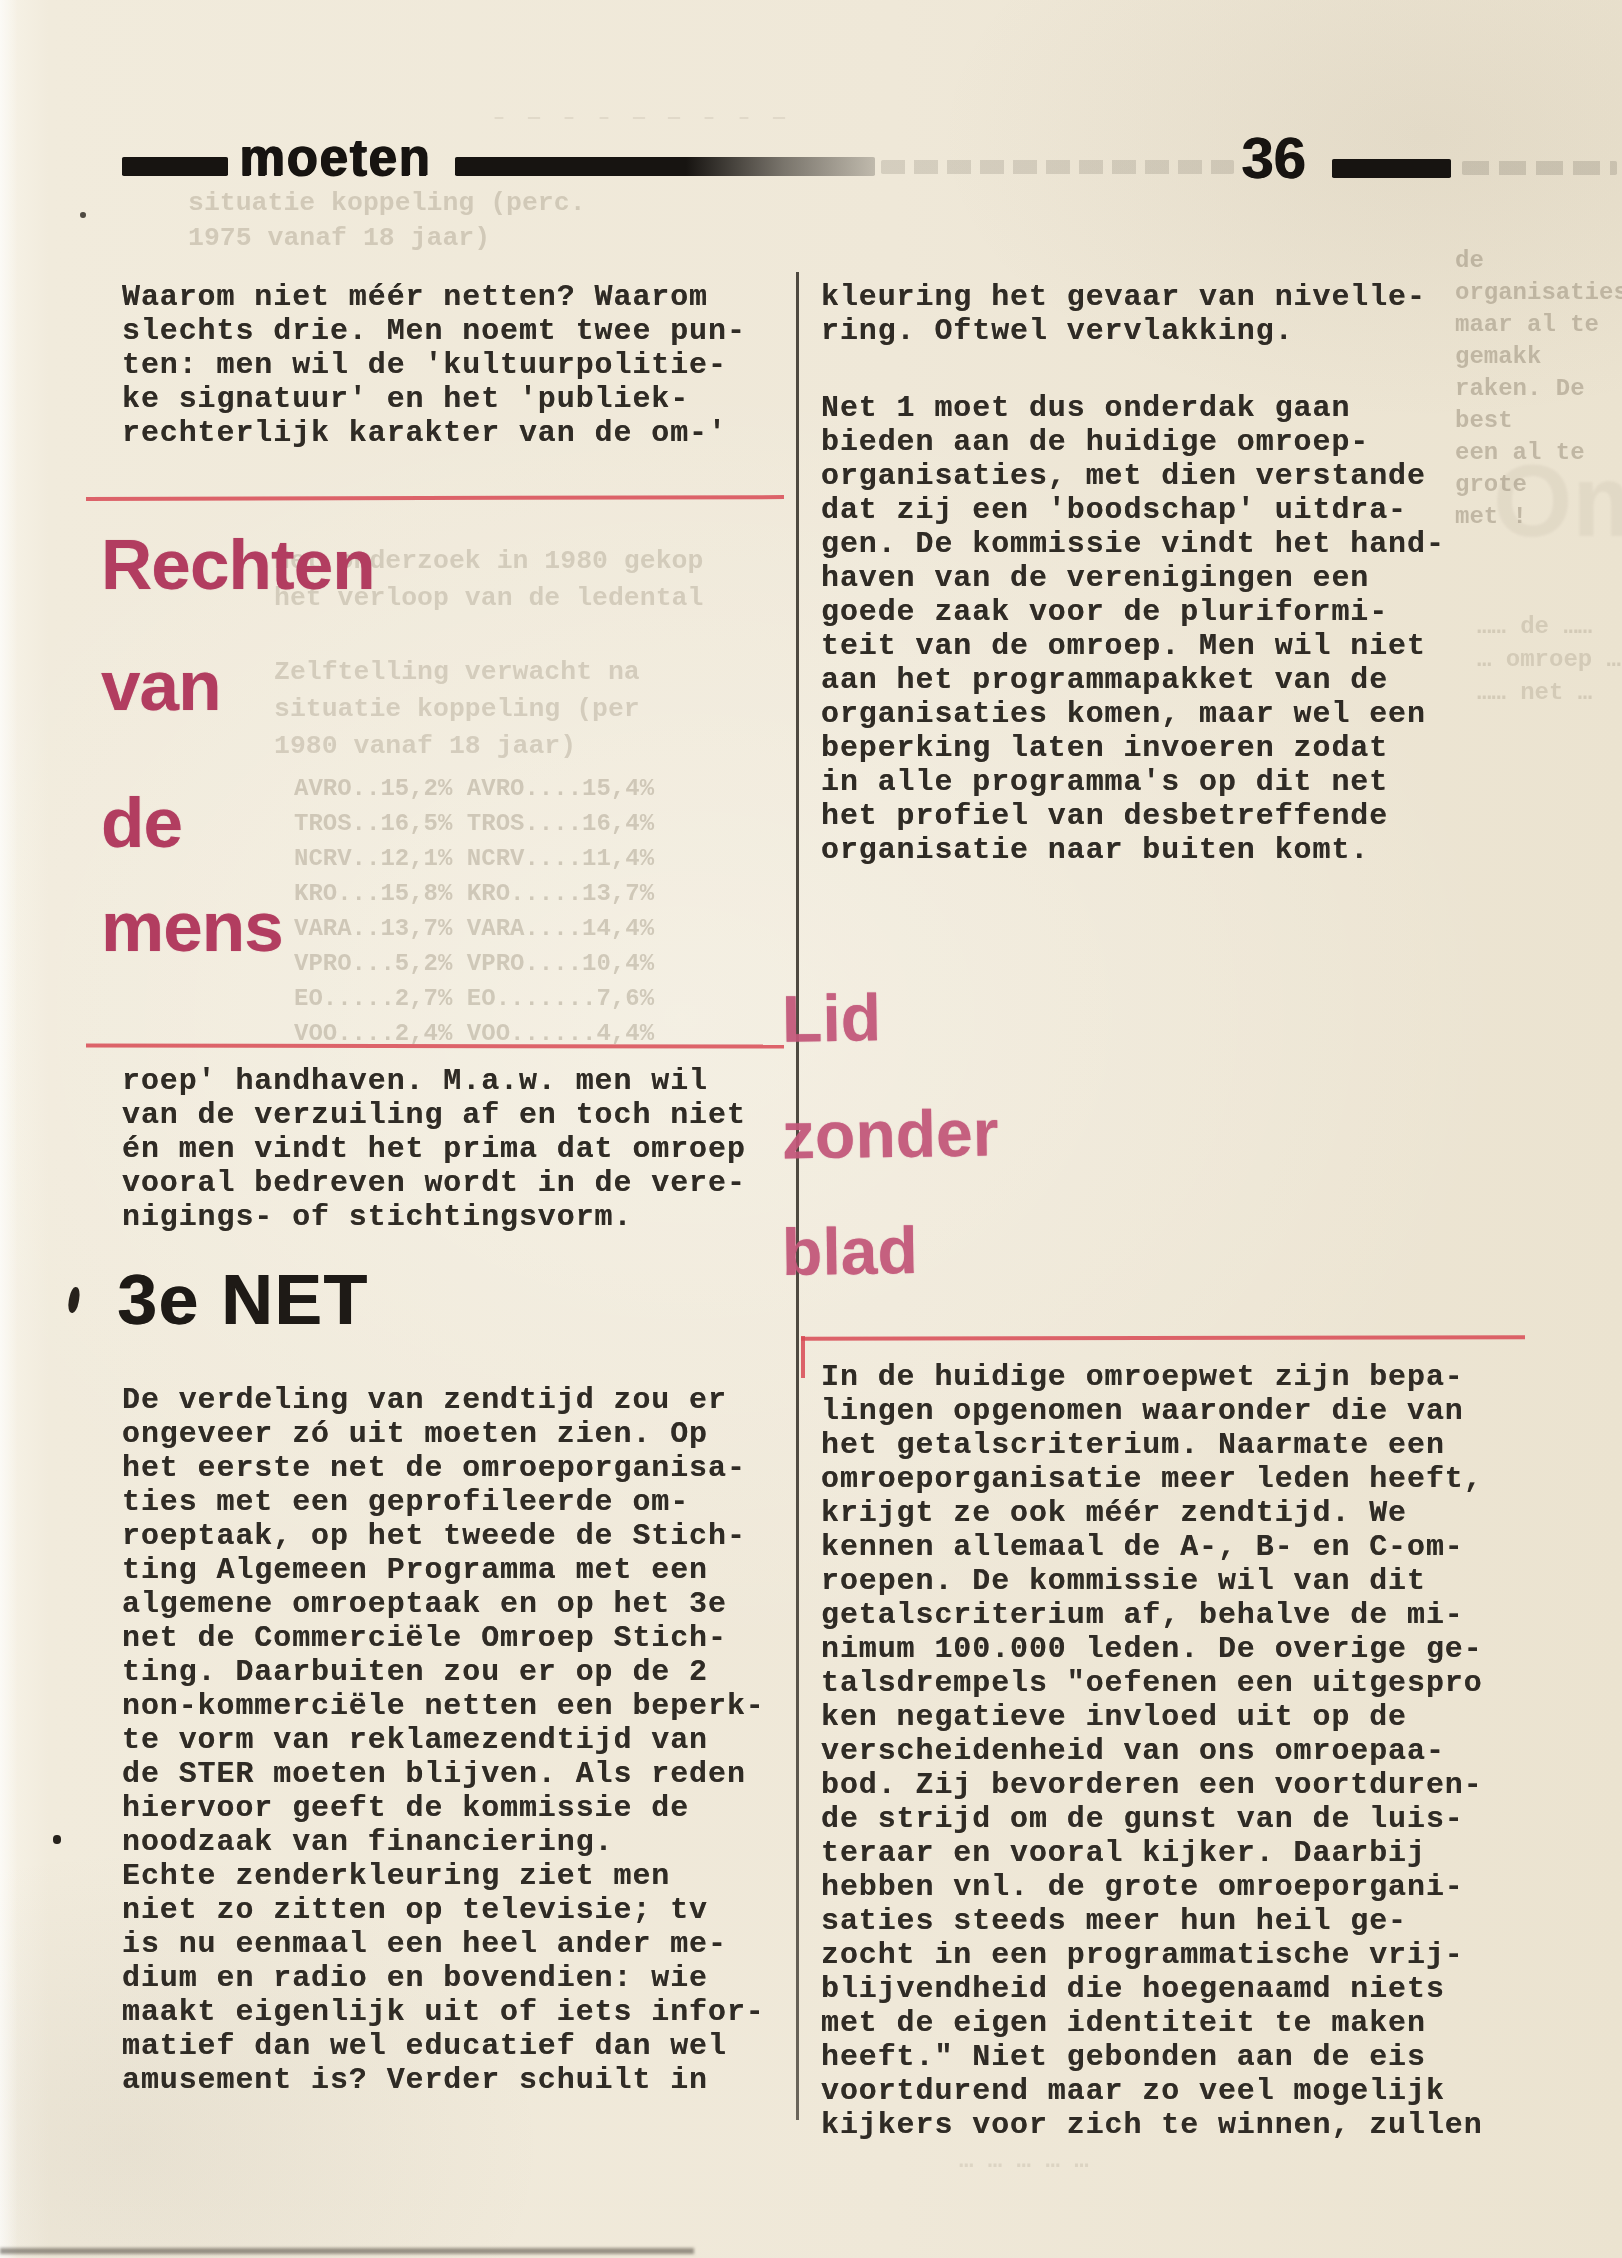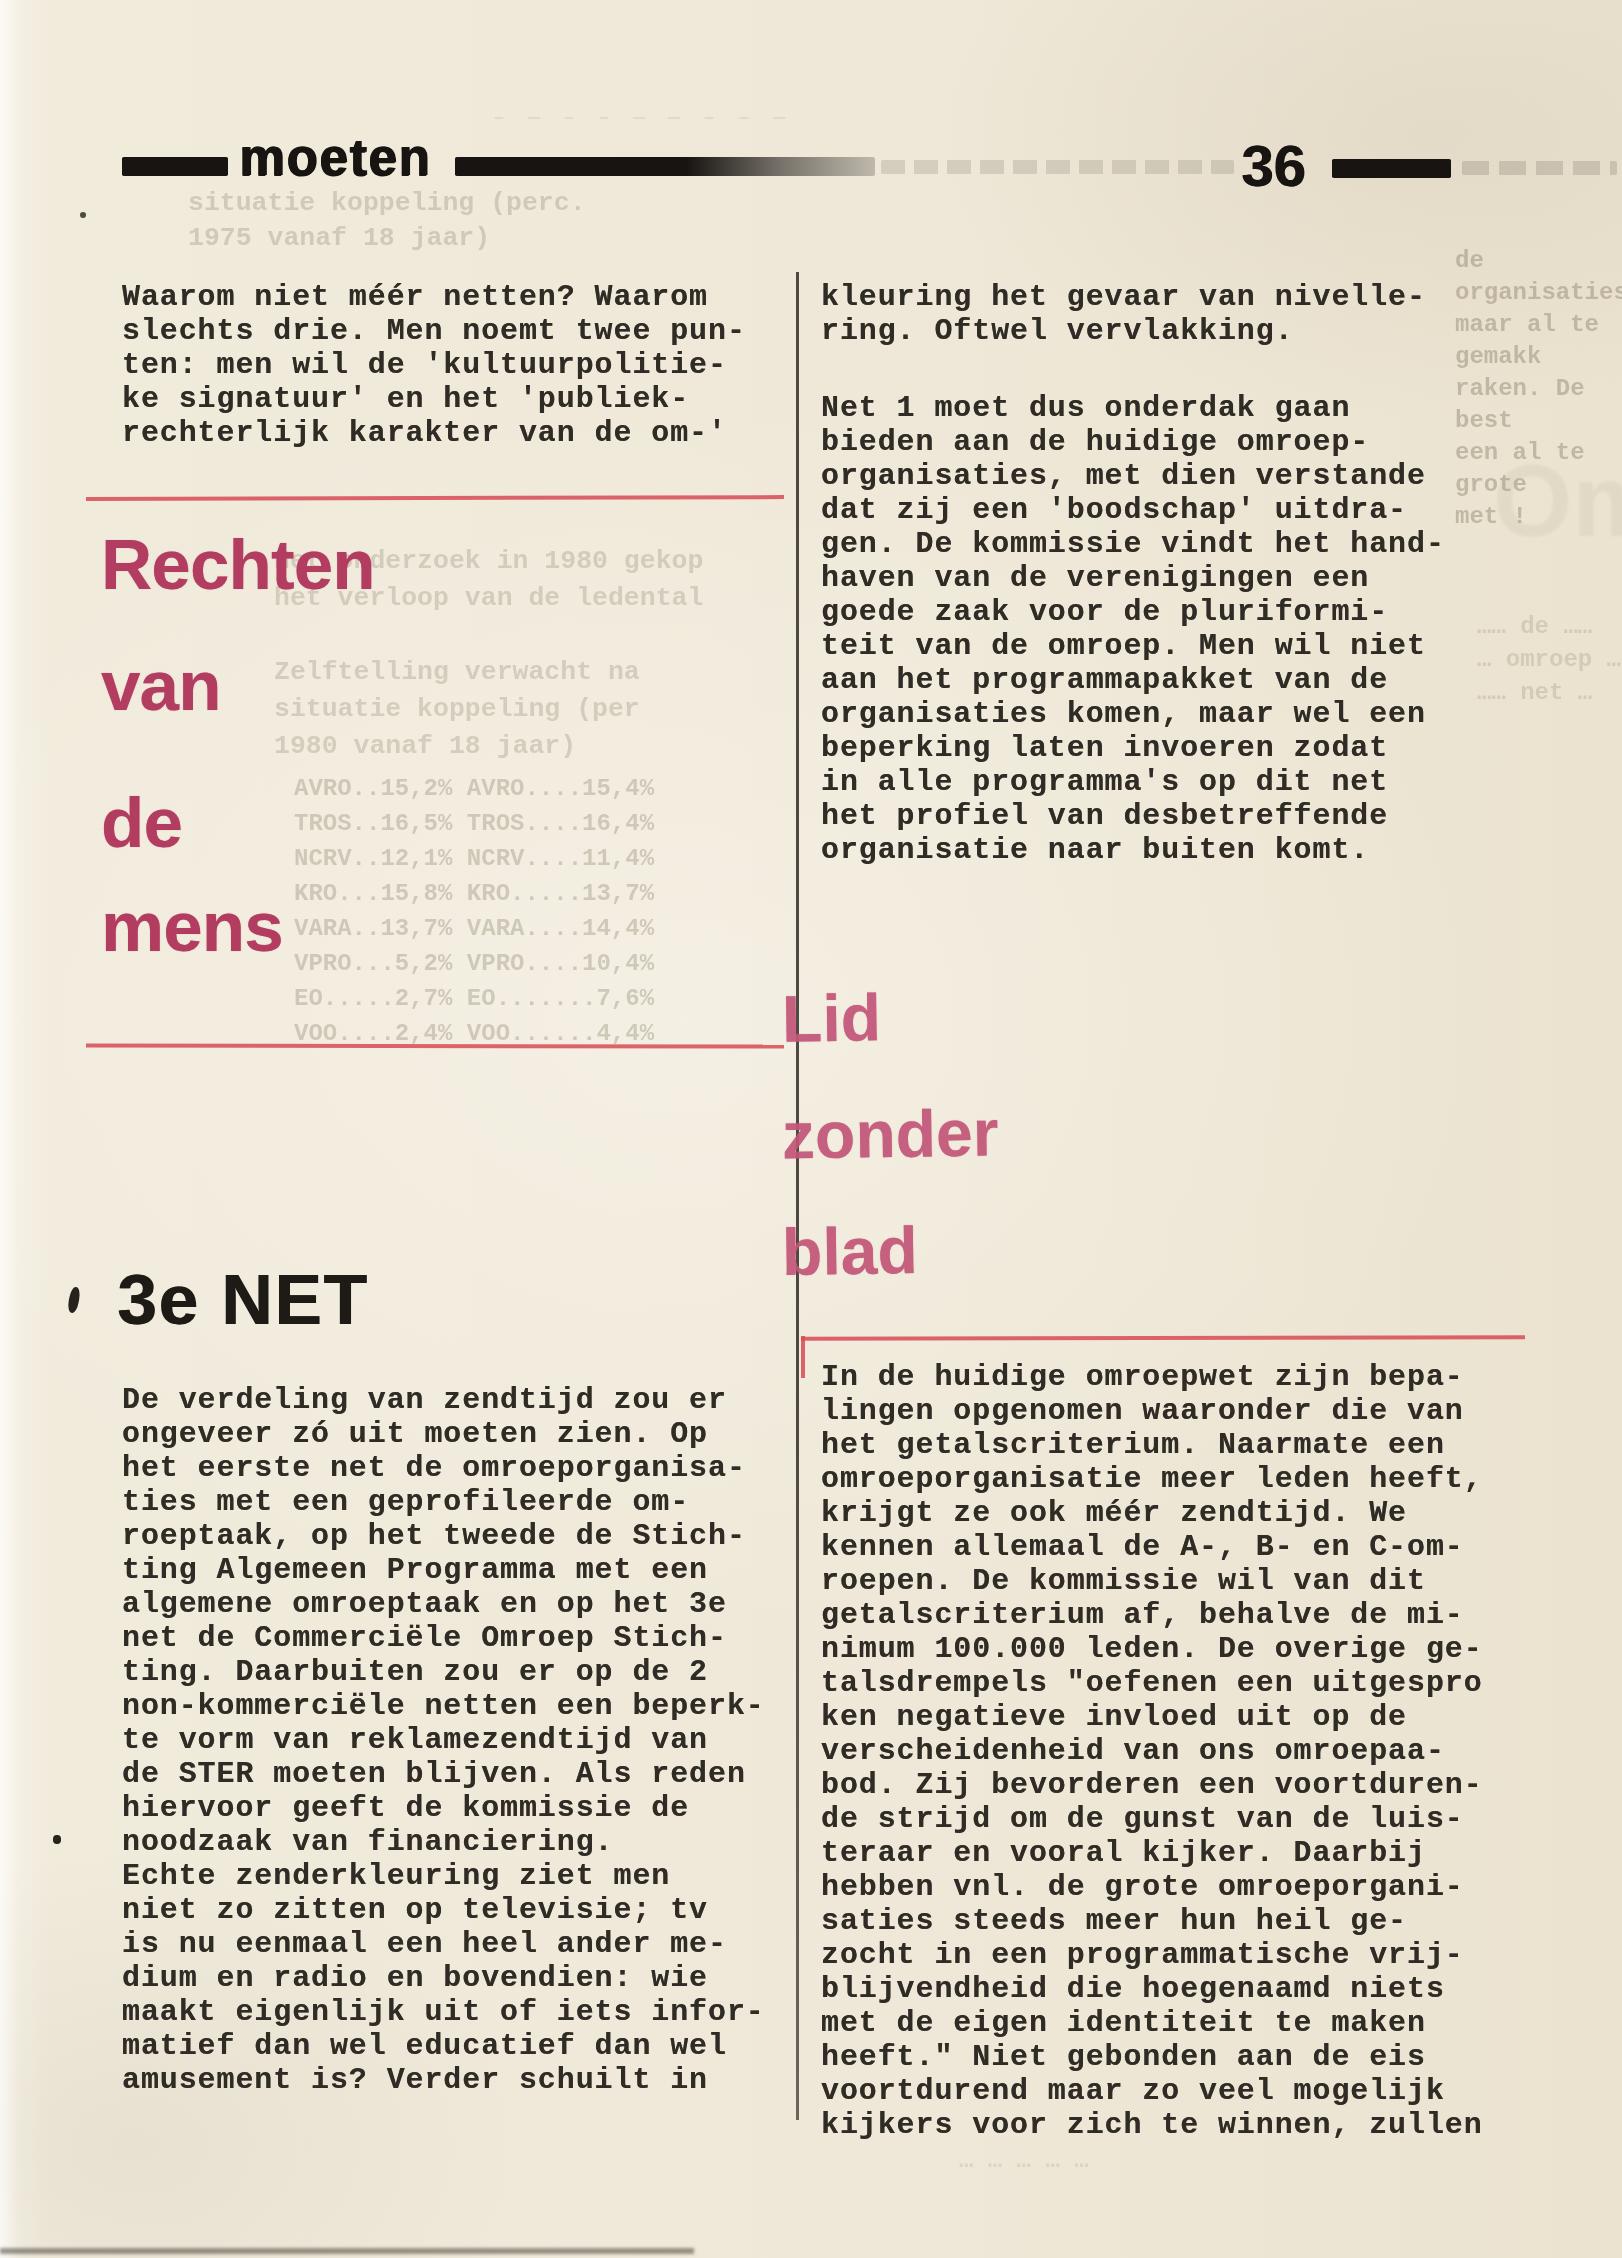--- a/index.html
+++ b/index.html
@@ -61,21 +61,21 @@
     background:repeating-linear-gradient(90deg,#4a4438 0 24px, transparent 24px 33px);}
   #hbar-right{left:1332px;top:159px;width:119px;height:19px;}
   #hbar-right-faint{left:1462px;top:161px;width:155px;height:13.7px;opacity:.18;
     background:repeating-linear-gradient(90deg,#4a4438 0 27.4px, transparent 27.4px 37px);}
   .brand{position:absolute;left:239px;top:128px;z-index:3;
     font-family:"Liberation Sans",sans-serif;font-weight:bold;font-size:51px;
     letter-spacing:1.8px;color:var(--bar-black);
     text-shadow:1.4px 0 0 var(--bar-black), 0 0.9px 0 var(--bar-black);}
   .pagenum{position:absolute;left:1241px;top:124px;z-index:3;
     font-family:"Liberation Sans",sans-serif;font-weight:bold;font-size:58px;
-    color:var(--bar-black);text-shadow:0.9px 0 0 var(--bar-black);margin-top:8px;}
+    color:var(--bar-black);text-shadow:0.9px 0 0 var(--bar-black);}
 
   
   .redrule{position:absolute;height:3.7px;background:var(--rule-red);opacity:.85;z-index:3;}
   #rule1{left:86px;top:496px;width:698px;transform:rotate(-.15deg);}
   #rule2{left:86px;top:1044px;width:698px;transform:rotate(.1deg);}
   #rule3{left:801px;top:1336px;width:724px;transform:rotate(-.1deg);}
   #rule3-tick{position:absolute;left:801px;top:1336px;width:3.7px;height:42px;
     background:var(--rule-red);opacity:.85;z-index:3;}
   #divider{position:absolute;left:796px;top:272px;width:2.7px;height:1848px;
     background:linear-gradient(rgba(50,45,37,.85) 0 62%, rgba(50,45,37,.7) 100%);
@@ -172,20 +172,25 @@
 slechts drie. Men noemt twee pun-
 ten:  men wil de 'kultuurpolitie-
 ke signatuur' en het 'publiek-
 rechterlijk karakter van de om-'</div>
 
   <div class="h-pink" id="hw-rechten">Rechten</div>
   <div class="h-pink" id="hw-van">van</div>
   <div class="h-pink" id="hw-de">de</div>
   <div class="h-pink" id="hw-mens">mens</div>
 
+  <div class="mono-block" id="para-roep">roep' handhaven. M.a.w. men wil
+van de verzuiling af en toch niet
+én men vindt het prima dat omroep
+vooral bedreven wordt in de vere-
+nigings- of stichtingsvorm.</div>
 
   <div class="h-black">3e NET</div>
 
   <div class="mono-block" id="para-net">De verdeling van zendtijd zou er
 ongeveer zó uit moeten zien. Op
 het eerste net de omroeporganisa-
 ties met een geprofileerde om-
 roeptaak, op het tweede de Stich-
 ting Algemeen Programma met een
 algemene omroeptaak en op het 3e

